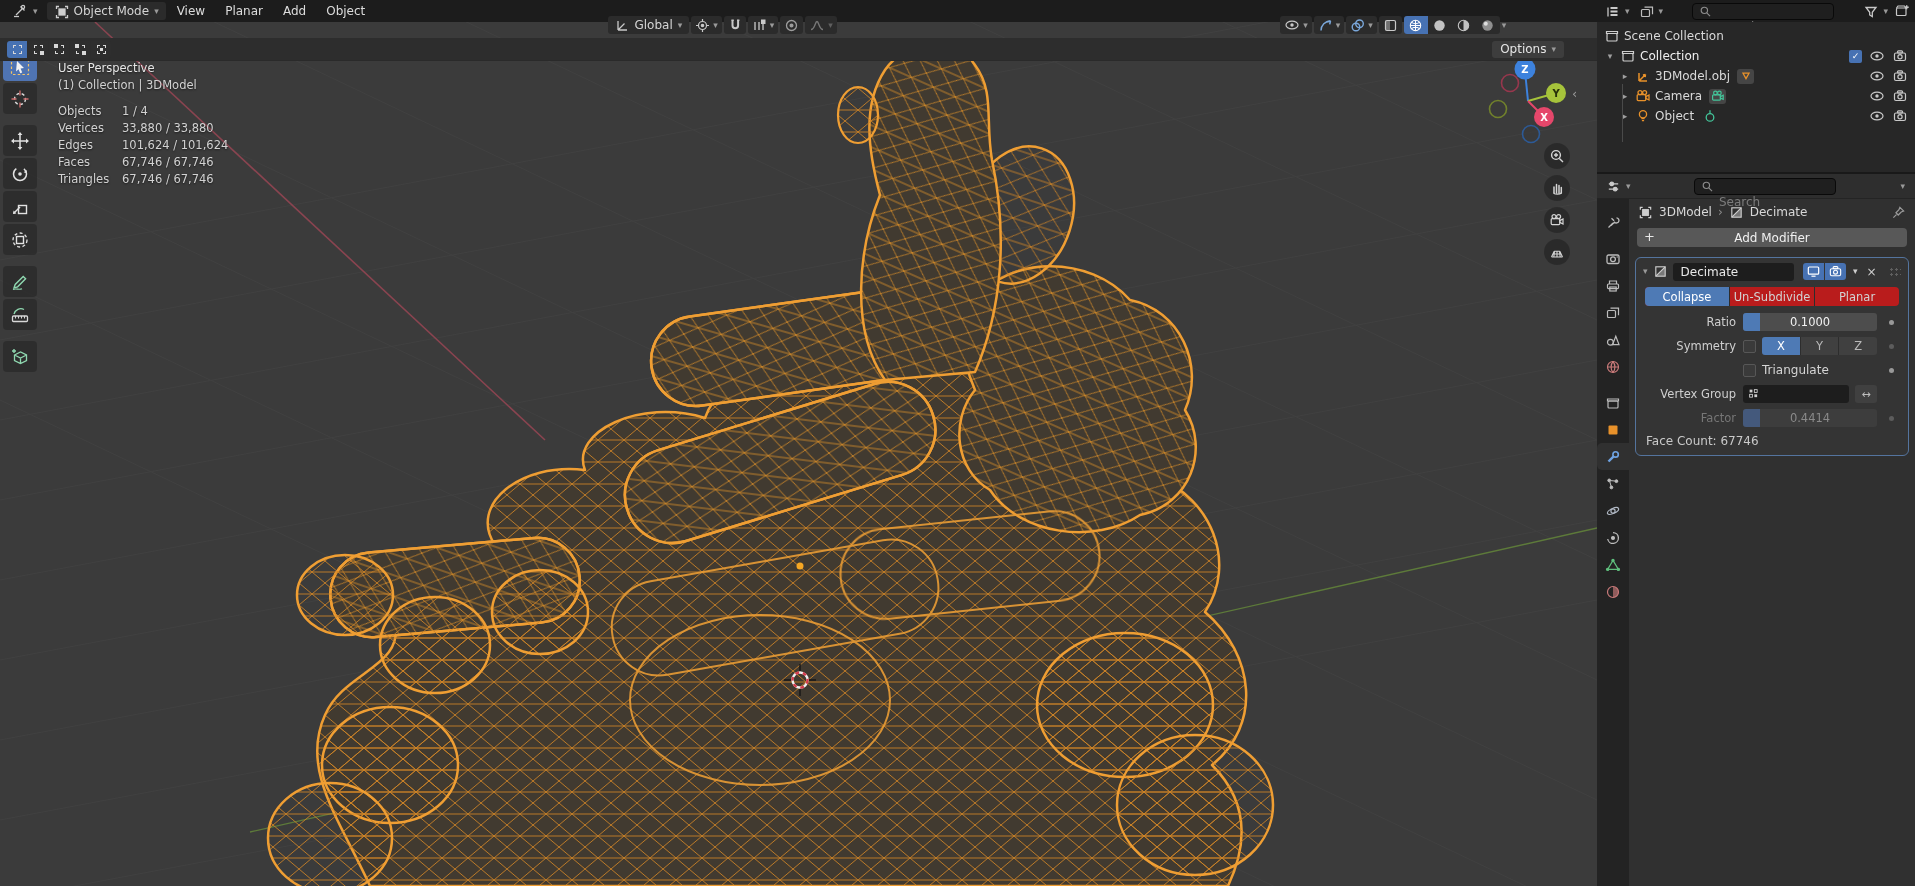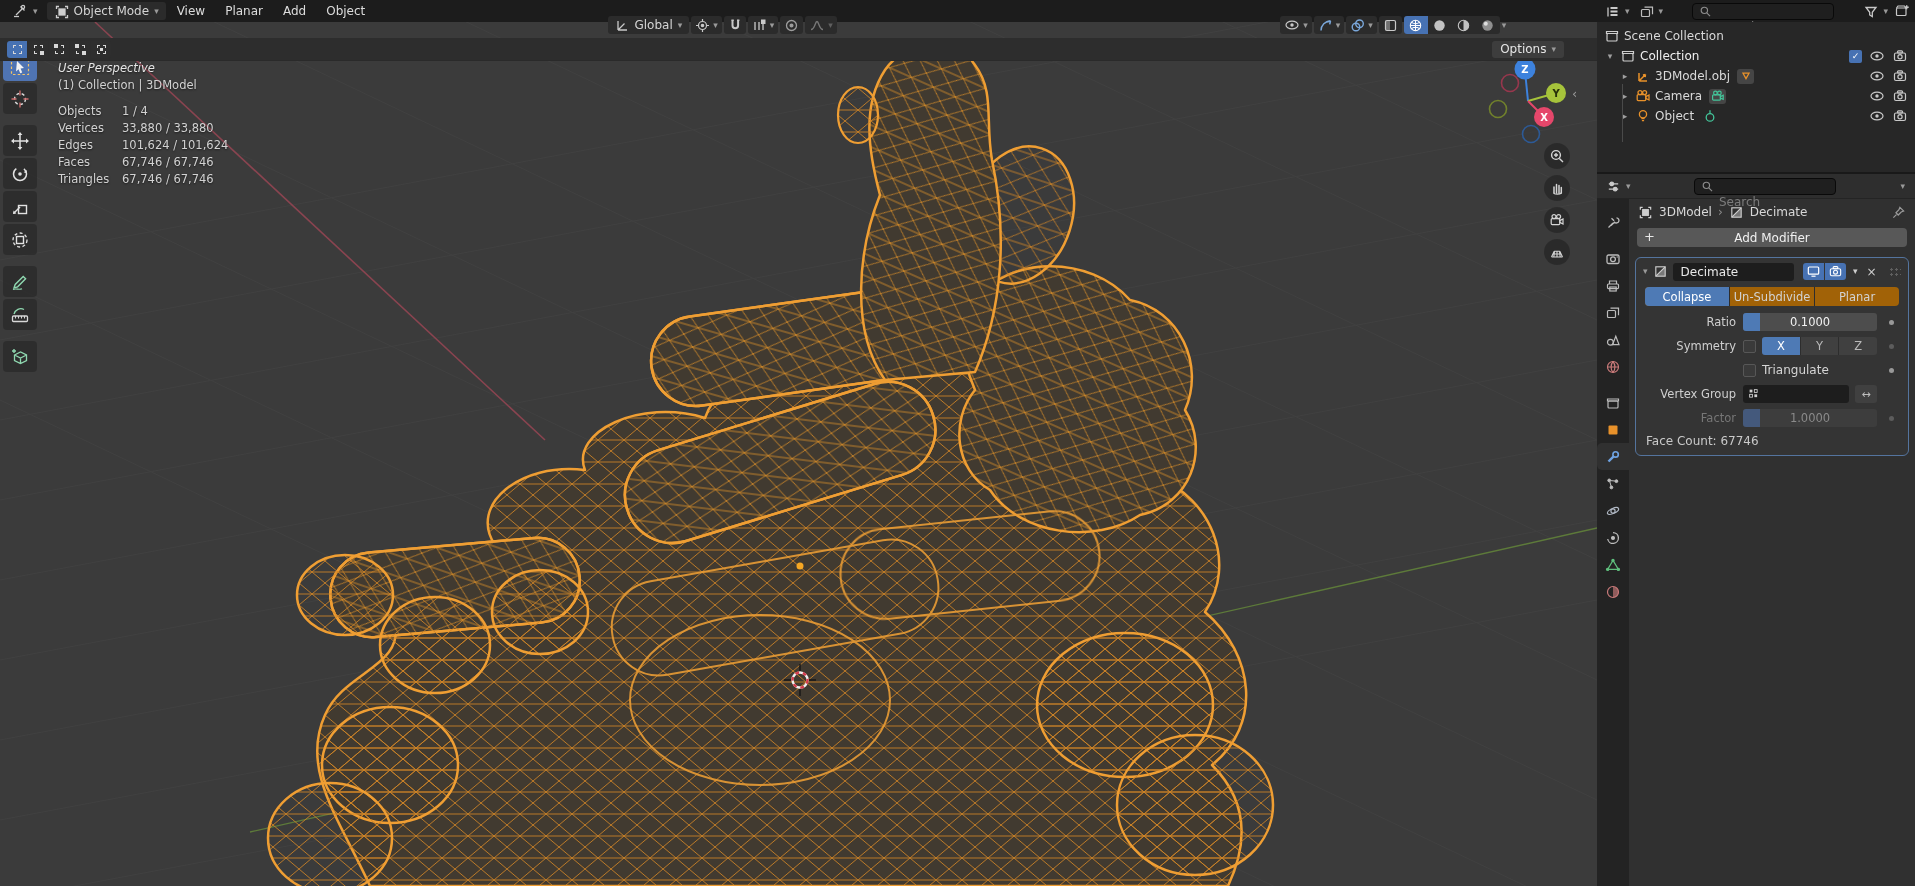--- a/index.html
+++ b/index.html
@@ -56,21 +56,21 @@
   }
 
   
   .tools { position:absolute; left:3px; top:50px; width:34px; display:flex; flex-direction:column; gap:2px; z-index:5; }
   .tool { height:31px; border-radius:4px; background:rgba(44,44,44,.92); display:flex; align-items:center; justify-content:center; }
   .tool.active { background:#4f74b3; }
   .tgap { height:7px; }
 
   
   .stats { position:absolute; left:58px; top:60px; z-index:4; font-size:11.5px; line-height:17px; color:#d2d2d2; text-shadow:0 1px 2px rgba(0,0,0,.55); }
-  .stats .t1 { color:#e6e6e6;font-style:italic; }
+  .stats .t1 { color:#e6e6e6; }
   .stats .t2 { margin-bottom:9px; }
   .srow { display:grid; grid-template-columns:64px auto; }
 
   
   .gizmo { position:absolute; left:1486px; top:53px; z-index:5; }
   .navb { position:absolute; left:1544px; width:26px; height:26px; border-radius:50%; background:rgba(40,40,40,.85); display:flex; align-items:center; justify-content:center; z-index:5; }
   .sbtoggle { position:absolute; left:1572px; top:86px; color:#9a9a9a; font-size:13px; z-index:5; }
   .gtxt { font-size:10px; font-weight:bold; }
 
   
@@ -116,21 +116,21 @@
   .mname { width:126px; height:18px; background:#1d1d1d; border-radius:3px; display:flex; align-items:center; padding:0 8px; color:#e9e9e9; }
   .tgls { display:flex; gap:1px; margin-left:4px; }
   .tgl { width:21px; height:17px; background:#4772b3; display:flex; align-items:center; justify-content:center; }
   .tgl:first-child { border-radius:3px 0 0 3px; }
   .tgl:last-child { border-radius:0 3px 3px 0; }
   .xbtn, .vbtn { color:#cfcfcf; padding:0 2px; }
   .dots { width:13px; height:9px; margin-left:5px;
     background:radial-gradient(circle, #6b6b6b 1px, transparent 1.3px);
     background-size:5px 5px; opacity:.8; }
 
-  .mtabs { display:flex; margin:2px 9px 4px 9px; height:19px; border-radius:4px; overflow:hidden; background:#a16207; }
+  .mtabs { display:flex; margin:2px 9px 4px 9px; height:19px; border-radius:4px; overflow:hidden; background:#b91c1c; }
   .mtab { flex:1; display:flex; align-items:center; justify-content:center; color:#d2d2d2; border-right:1px solid #2d2d2d; font-size:11.5px; }
   .mtab:last-child { border-right:0; }
   .mtab.active { background:#4e7ab5; color:#fff; }
 
   .frow { display:grid; grid-template-columns:94px 1fr 15px; align-items:center; height:24px; padding:0 9px 0 6px; column-gap:7px; }
   .flabel { text-align:right; color:#cfcfcf; font-size:11.5px; }
   .slider { position:relative; height:18px; background:#4d4d4d; border-radius:3px; overflow:hidden; display:flex; align-items:center; justify-content:center; color:#f2f2f2; font-size:11.5px; }
   .slider .fill { position:absolute; left:0; top:0; bottom:0; background:#4e7ab5; }
   .slider .val { position:relative; z-index:1; }
   .dot { width:5px; height:5px; border-radius:50%; background:#999; margin:auto; }
@@ -993,21 +993,21 @@
                 </div>
                 <span class="invbtn">↔</span>
               </div>
               <span></span>
             </div>
 
             <div class="frow dis">
               <span class="flabel">Factor</span>
               <div class="slider">
                 <span class="fill" style="width:13%"></span>
-                <span class="val">1.0000</span>
+                <span class="val">0.4414</span>
               </div>
               <span class="dot dim"></span>
             </div>
 
             <div class="facecount">Face Count: 67746</div>
           </div>
         </div>
       </div>
     </div>
   </div>

